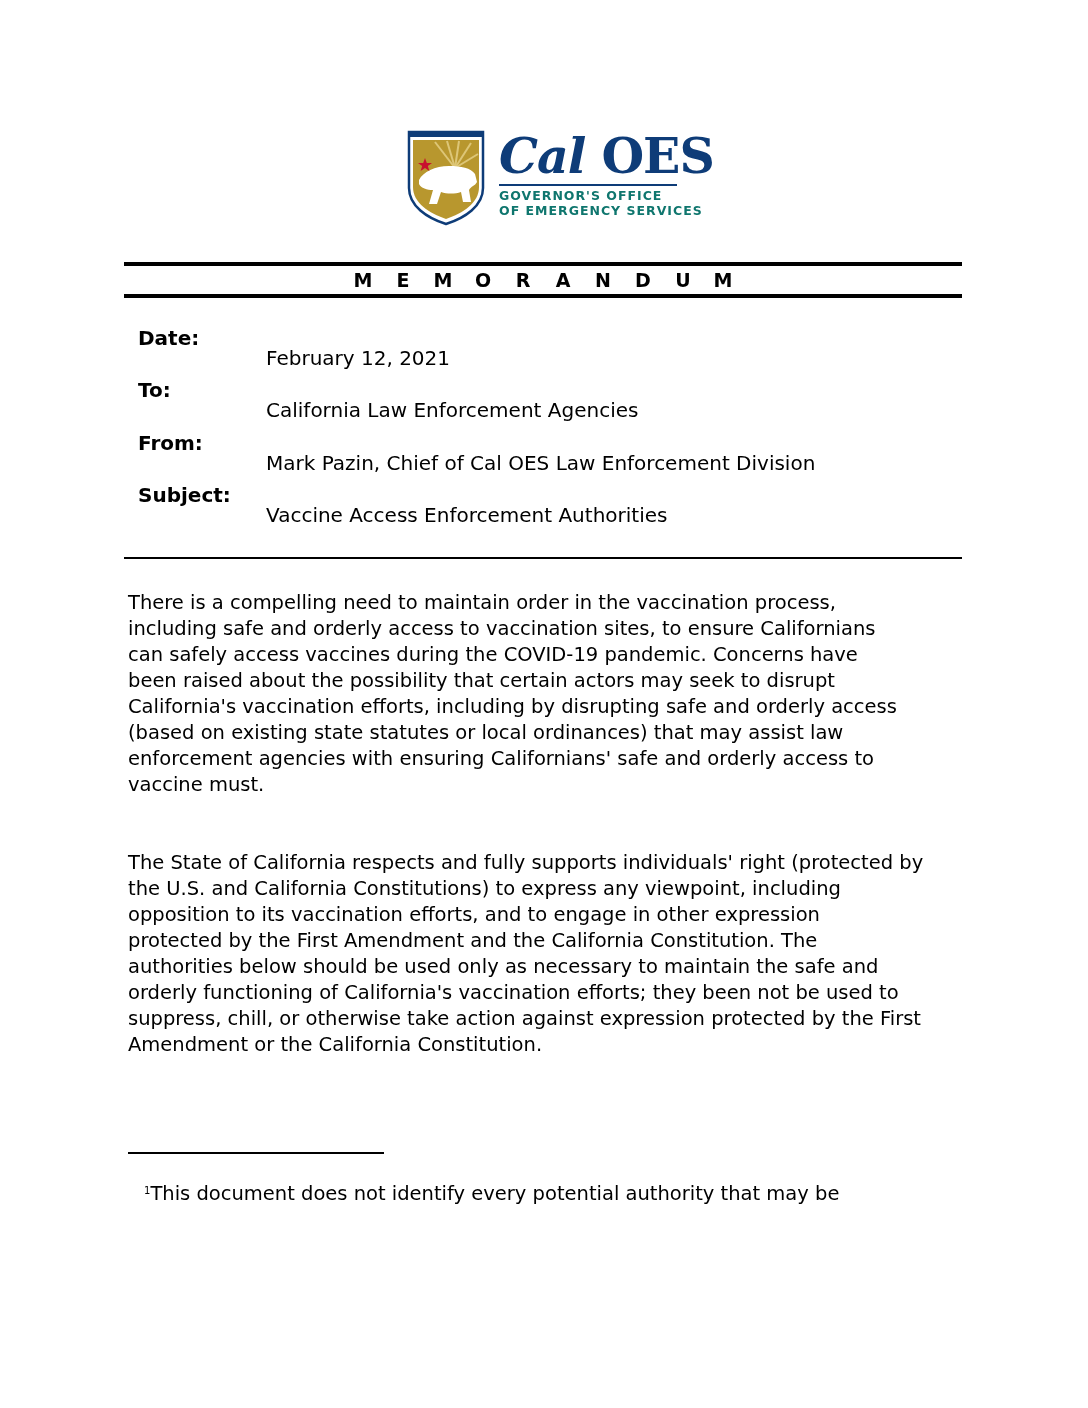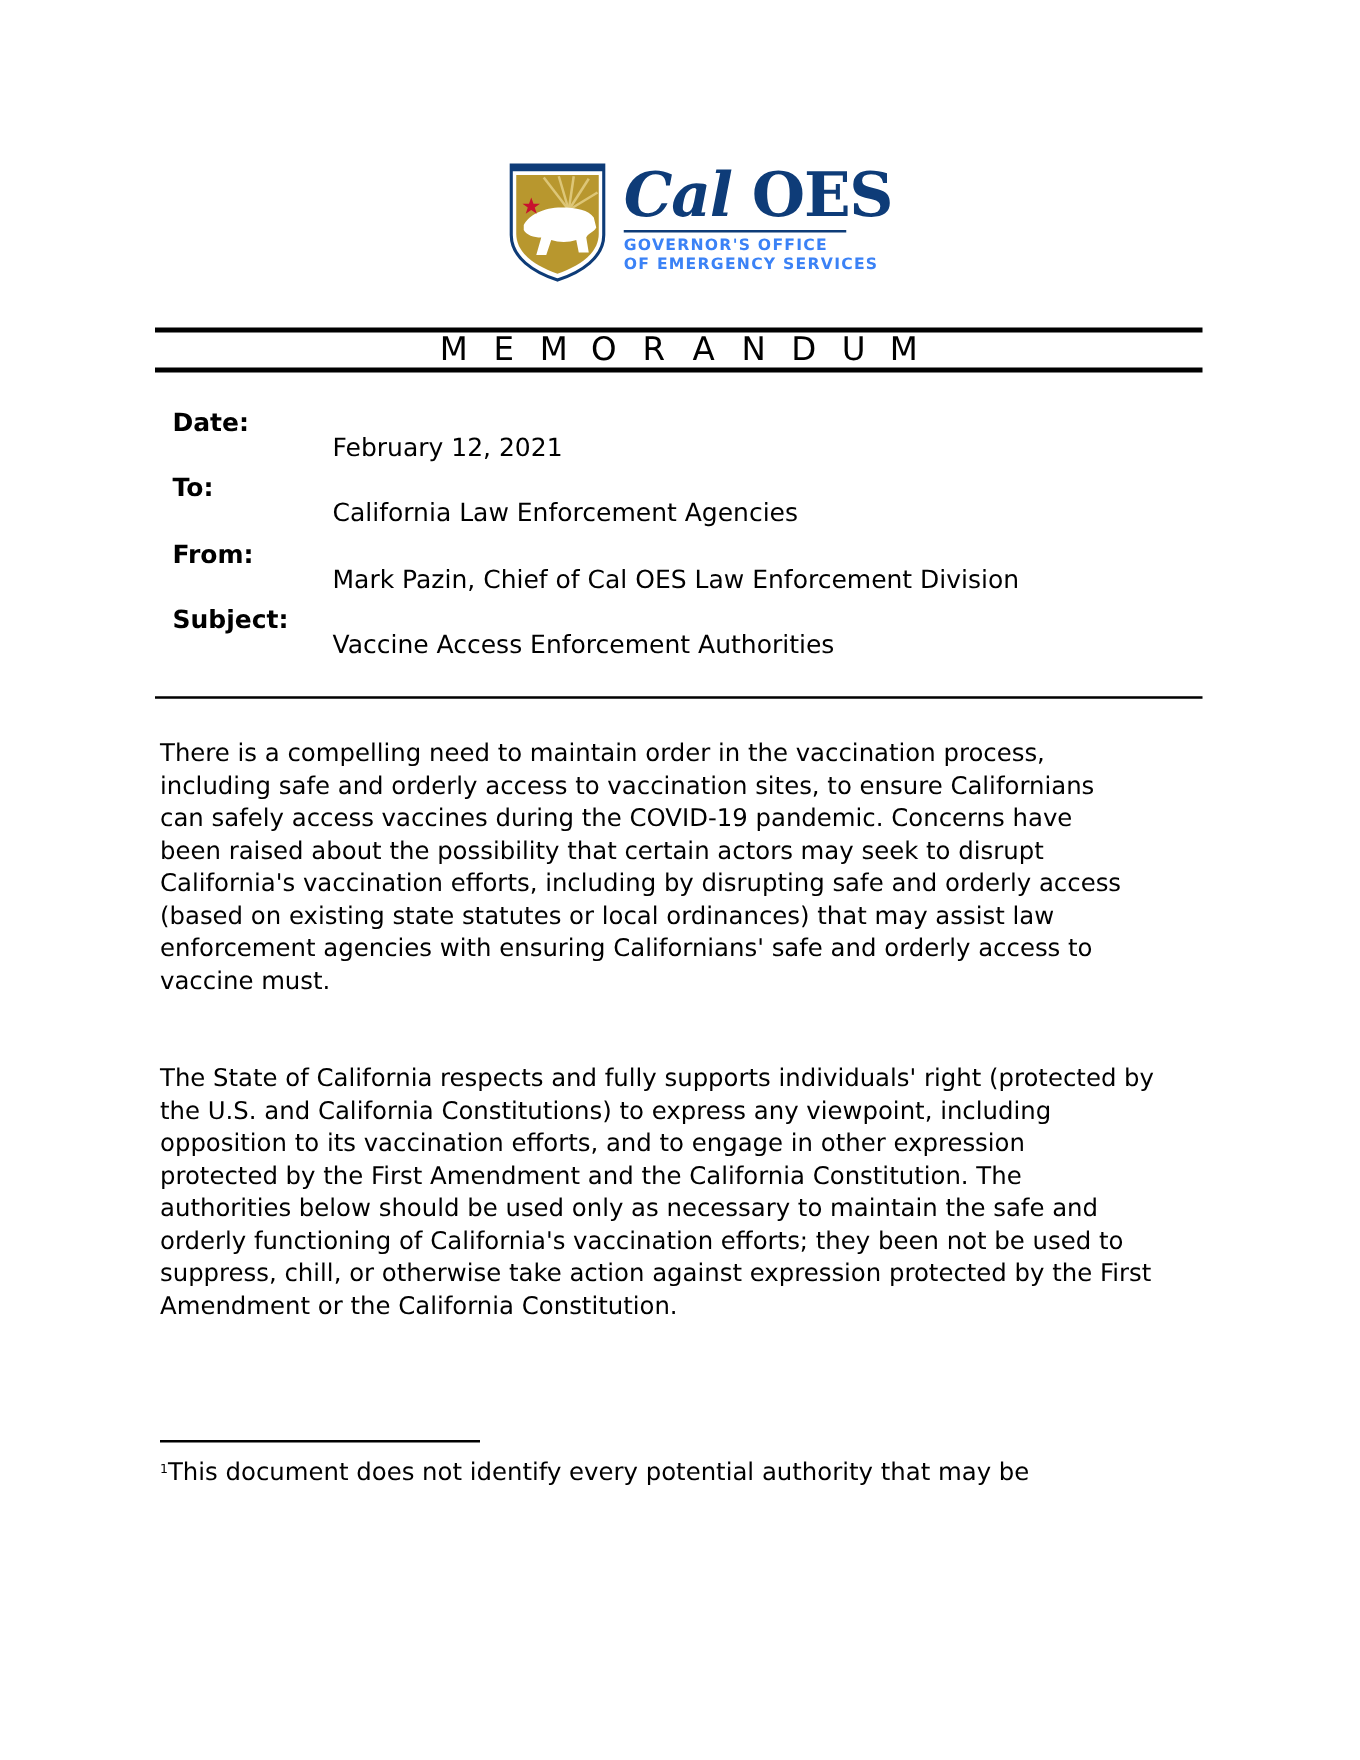--- a/index.html
+++ b/index.html
@@ -3,41 +3,41 @@
   <meta charset="utf-8">
   <style>
     html, body { margin: 0; padding: 0; background: #ffffff; }
     body { width: 1088px; height: 1408px; position: relative; overflow: hidden; font-family: "DejaVu Sans", sans-serif; color: #000; }
     .logo { position: absolute; left: 405px; top: 128px; width: 275px; height: 98px; }
     .shield { position: absolute; left: 0; top: 0; width: 82px; height: 98px; }
     .brand { position: absolute; left: 94px; top: 2px; width: 182px; }
     .brand-name { font-family: "DejaVu Serif", serif; font-style: italic; font-weight: bold; font-size: 49px; line-height: 52px; color: #0e3c78; letter-spacing: -1px; white-space: nowrap; }
     .brand-name .oes { font-style: normal; }
     .brand-rule { height: 2px; background: #0e3c78; margin-top: 2px; width: 178px; }
-    .brand-sub { font-family: "DejaVu Sans", sans-serif; font-weight: bold; font-size: 12.5px; line-height: 14px; color: #3b82f6; letter-spacing: 1px; white-space: nowrap; margin-top: 3px; }
+    .brand-sub { font-family: "DejaVu Sans", sans-serif; font-weight: bold; font-size: 12.5px; line-height: 14px; color: #0f766e; letter-spacing: 1px; white-space: nowrap; margin-top: 3px; }
 
     .rule { position: absolute; left: 124px; width: 838px; background: #000; }
     .rule.thick { height: 4px; }
     .rule.thin { height: 2px; }
-    .memo-title { position: absolute; left: 124px; width: 838px; top: 268px; text-align: center; font-weight: normal; font-size: 26px; line-height: 24px; letter-spacing: 0; }
+    .memo-title { position: absolute; left: 124px; width: 838px; top: 268px; text-align: center; font-weight: bold; font-size: 19px; line-height: 24px; letter-spacing: 0; }
     .memo-title span { display: inline-block; width: 40px; text-align: center; }
 
     .header-row { position: absolute; left: 138px; font-size: 20px; line-height: 26px; }
     .header-row .label { position: absolute; left: 0; font-weight: bold; white-space: nowrap; }
     .header-row .value { position: absolute; left: 128px; white-space: nowrap; margin-top: 20px; }
 
     .body-text { position: absolute; left: 128px; width: 840px; font-size: 19.5px; line-height: 26px; }
     .body-text p { margin: 0; white-space: nowrap; }
     .para1 { top: 590px; }
     .para2 { top: 850px; }
     sup { font-size: 10px; line-height: 0; vertical-align: 8px; }
 
     .fn-rule { position: absolute; left: 128px; top: 1152px; width: 256px; height: 2px; background: #000; }
     .footnote { position: absolute; left: 128px; top: 1164px; font-size: 19.5px; line-height: 27px; }
-    .footnote p { margin: 0; white-space: nowrap; }
+    .footnote p { margin: 16px; white-space: nowrap; }
     .footnote sup { vertical-align: 6px; font-size: 10px; }
   </style>
 </head>
 <body>
 
 <div class="logo">
   <svg class="shield" viewBox="0 0 82 98" width="82" height="98">
     <path d="M4 4 H78 V60 C78 78 60 90 41 96 C22 90 4 78 4 60 Z" fill="#ffffff" stroke="#0e3c78" stroke-width="2.5"></path>
     <path d="M4 4 H78 V9 H4 Z" fill="#0e3c78"></path>
     <path d="M8 12 H74 V59 C74 75 58 85 41 91 C24 85 8 75 8 59 Z" fill="#b8972e"></path>

